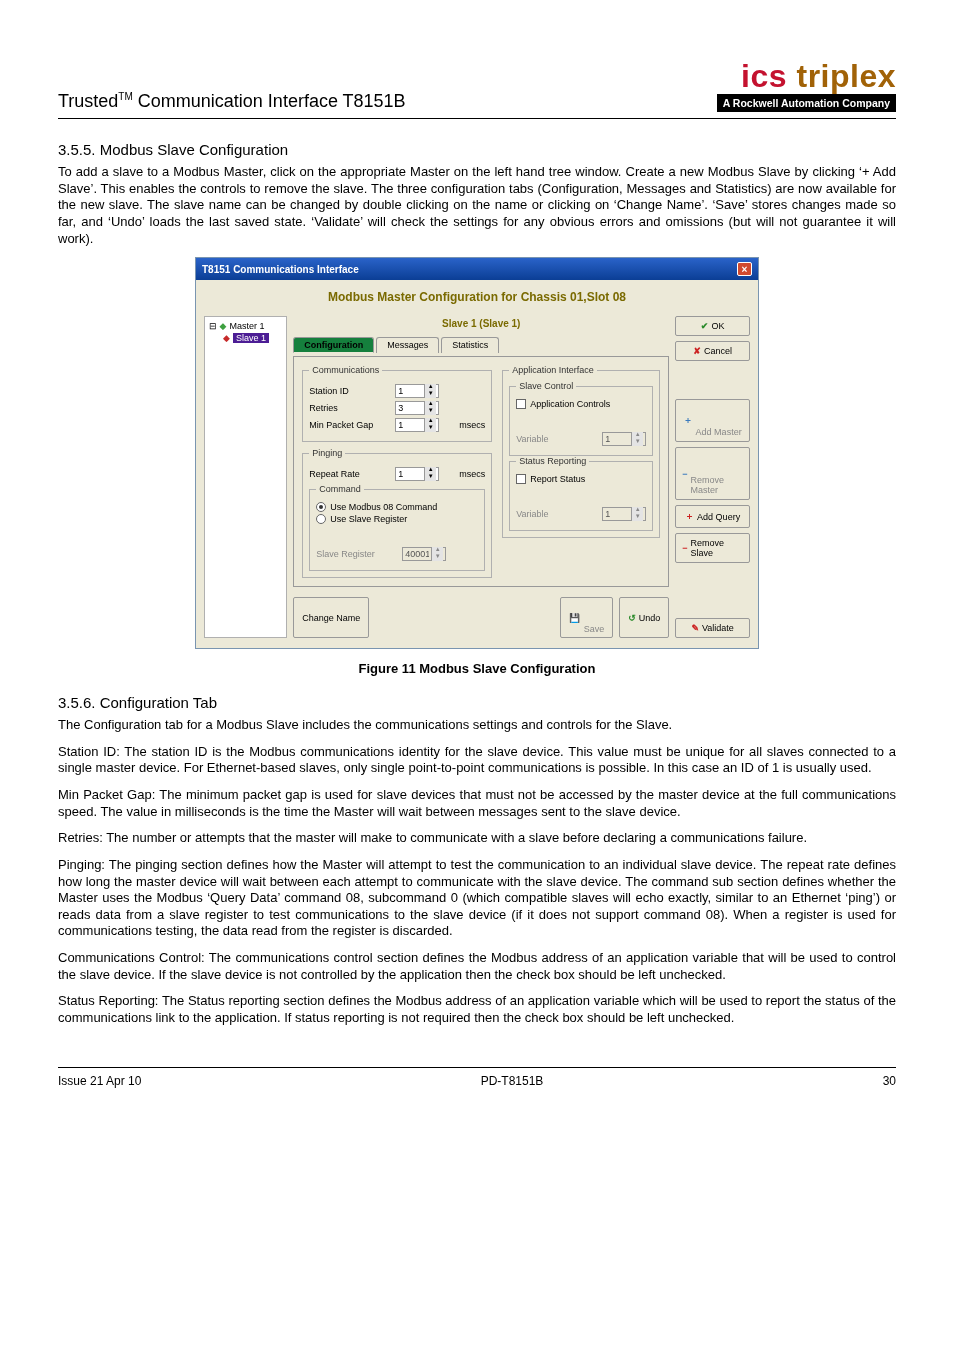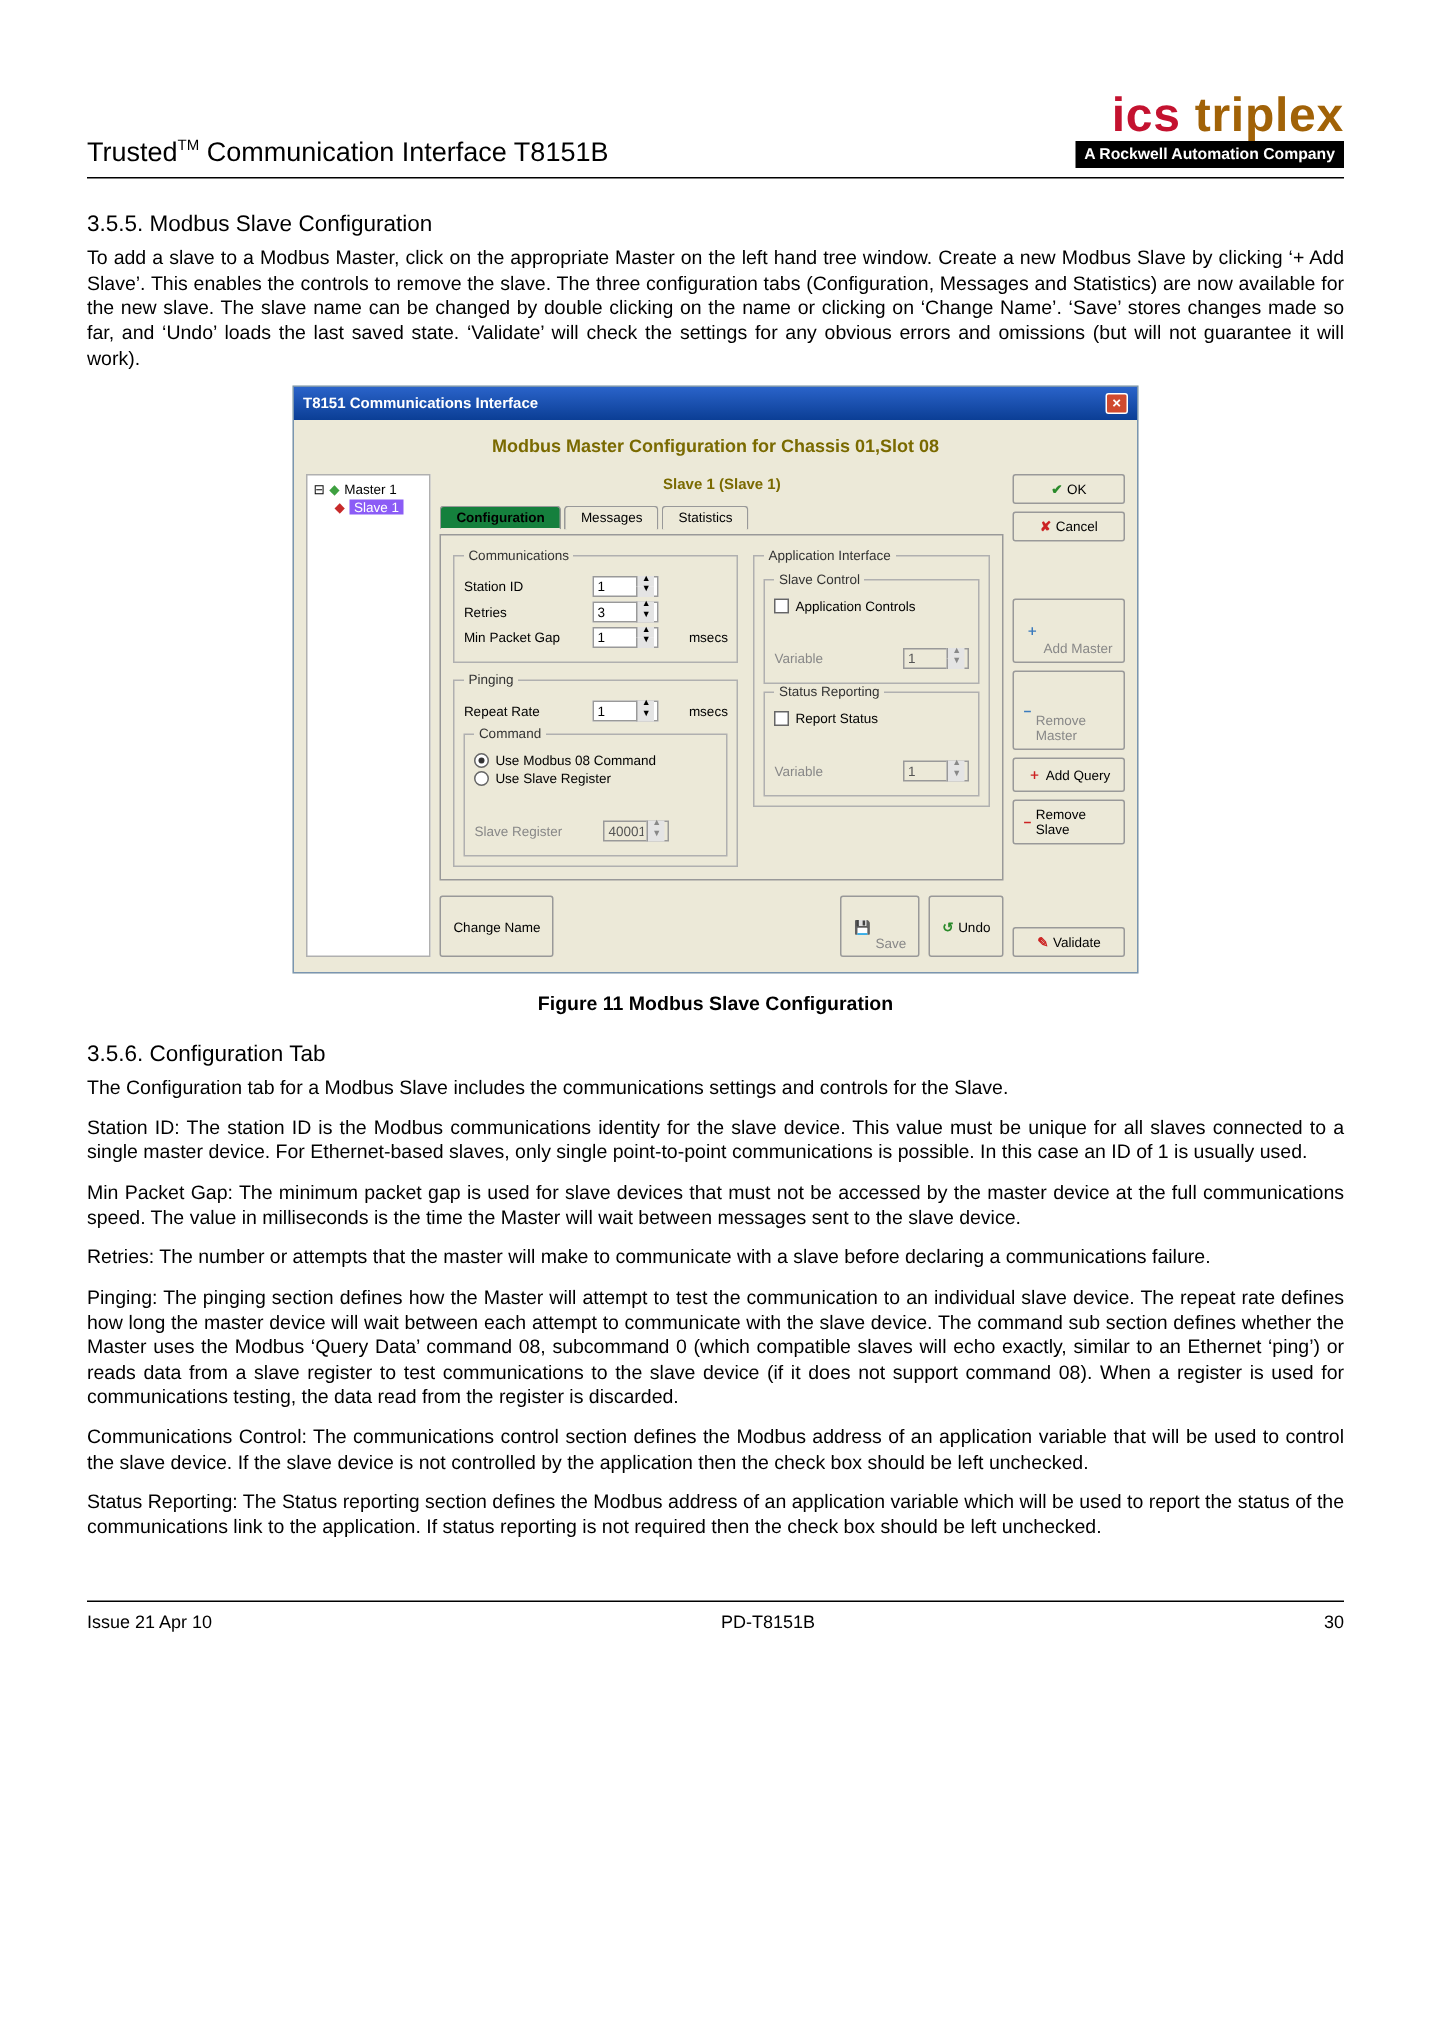--- a/index.html
+++ b/index.html
@@ -113,21 +113,21 @@
     font-size: 9px;
   }
   .tree-node { display: flex; align-items: center; gap: 3px; }
   .tree-node .diamond { color: #3ea040; font-size: 9px; }
   .tree-node.sel {
     margin-left: 14px;
     margin-top: 2px;
   }
   .tree-node.sel .diamond { color: #c72a2a; }
   .tree-node.sel .label {
-    background: #8b5cf6; color: #fff; padding: 0 3px;
+    background: #4c1d95; color: #fff; padding: 0 3px;
   }
   .center-pane {
     flex: 1;
     display: flex;
     flex-direction: column;
     gap: 4px;
   }
   .slave-title {
     text-align: center;
     color: #7a6a00;

